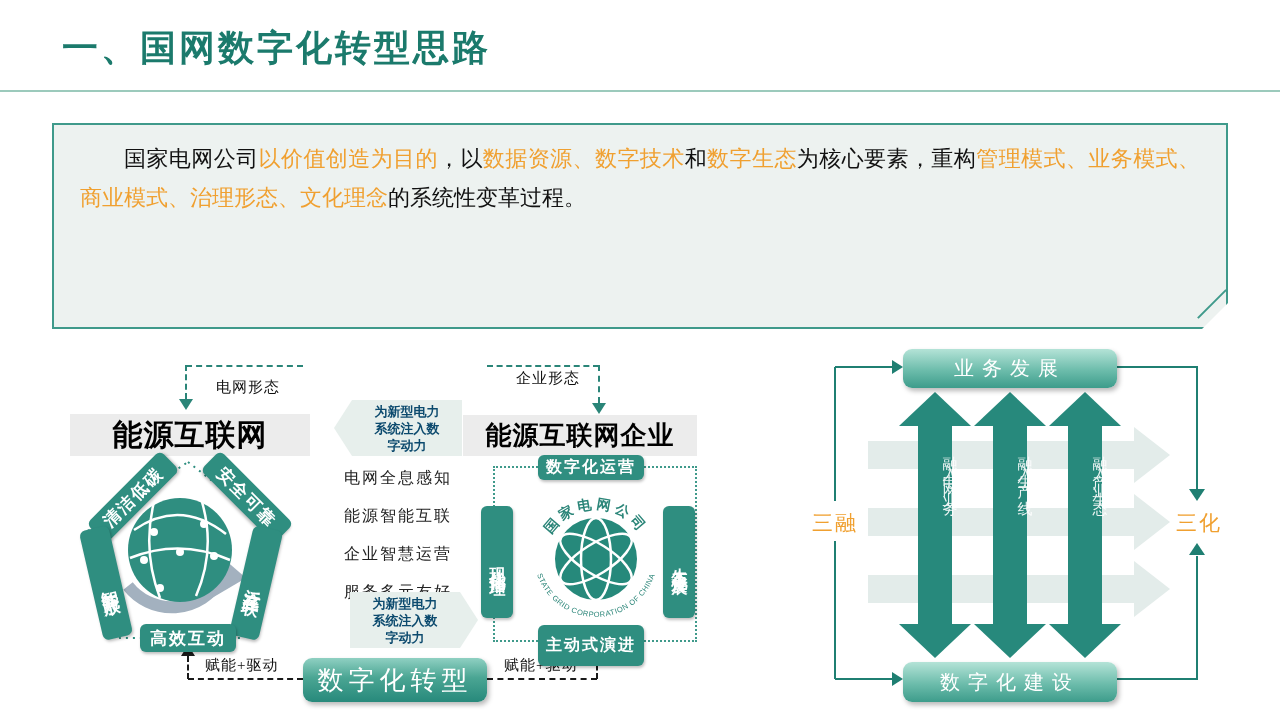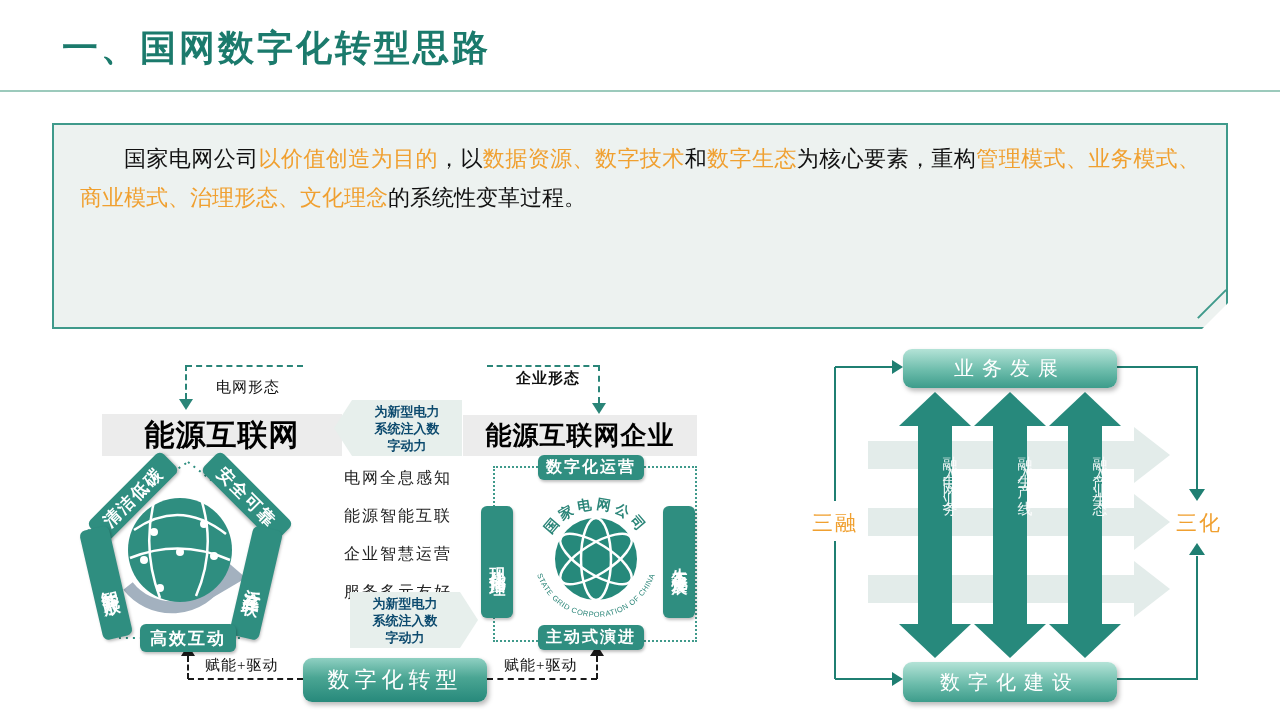--- a/index.html
+++ b/index.html
@@ -85,23 +85,23 @@
 
 
   <div class="dashT-h" style="left:186px;top:365px;width:117px;"></div>
   <div class="dashT-v" style="left:185px;top:365px;height:34px;"></div>
   <div class="tri tri-down-t" style="left:179px;top:399px;"></div>
   <div class="small-label" style="left:216px;top:369px;margin-top:9px;">电网形态</div>
 
   <div class="dashT-h" style="left:487px;top:365px;width:112px;"></div>
   <div class="dashT-v" style="left:598px;top:365px;height:38px;"></div>
   <div class="tri tri-down-t" style="left:592px;top:403px;"></div>
-  <div class="small-label" style="left:516px;top:369px;font-weight:bold;">企业形态</div>
-
-  <div class="hgrey" style="left:70px;top:414px;width:240px;height:42px;font-size:30px;margin-left:32px;">能源互联网</div>
+  <div class="small-label" style="left:516px;top:369px;">企业形态</div>
+
+  <div class="hgrey" style="left:70px;top:414px;width:240px;height:42px;font-size:30px;">能源互联网</div>
 
   <svg style="position:absolute;left:60px;top:440px;z-index:1;" width="260" height="210">
     <path d="M128,22 L213,88 L182,198 L60,198 L28,88 Z" fill="none" stroke="#2f8e80" stroke-width="2" stroke-dasharray="2,5"></path>
   </svg>
 
   <svg style="position:absolute;left:114px;top:492px;z-index:2;" width="136" height="126">
     <path d="M14,94 A56,56 0 0 0 106,88" fill="none" stroke="#a3b1bf" stroke-width="12"></path>
     <polygon points="102,60 132,86 98,106" fill="#a3b1bf"></polygon>
     <circle cx="66" cy="58" r="52" fill="#2f8e80"></circle>
     <path d="M20,38 Q66,6 112,42" fill="none" stroke="#fff" stroke-width="2.5"></path>
@@ -135,40 +135,40 @@
   <div class="inject" style="left:350px;top:592px;">
     <span class="inj-r"></span>
     <span class="txt">为新型电力系统注入数字动力</span>
   </div>
 
   <div class="hgrey" style="left:463px;top:415px;width:234px;height:41px;font-size:26px;">能源互联网企业</div>
   <div class="dotted-rect"></div>
   <div class="pill" style="left:538px;top:455px;width:106px;height:25px;font-size:16px;">数字化运营</div>
   <div class="pill pill-v" style="left:481px;top:506px;width:32px;height:112px;font-size:16px;">现代化治理</div>
   <div class="pill pill-v" style="left:663px;top:506px;width:32px;height:112px;font-size:16px;">生态化发展</div>
-  <div class="pill" style="left:538px;top:625px;width:106px;height:25px;font-size:16px;">主动式演进</div>
+  <div class="pill" style="left:538px;top:625px;width:106px;height:41px;font-size:16px;">主动式演进</div>
 
   <svg style="position:absolute;left:520px;top:481px;z-index:3;" width="152" height="150">
     <defs>
       <path id="arcTop" d="M 24,80 A 52,52 0 0 1 128,80"></path>
       <path id="arcBot" d="M 14,74 A 62,62 0 0 0 138,74"></path>
     </defs>
     <circle cx="76" cy="78" r="41" fill="#26897b"></circle>
     <ellipse cx="76" cy="78" rx="15" ry="41" fill="none" stroke="#fff" stroke-width="2.5"></ellipse>
     <ellipse cx="76" cy="78" rx="15" ry="41" fill="none" stroke="#fff" stroke-width="2.5" transform="rotate(58 76 78)"></ellipse>
     <ellipse cx="76" cy="78" rx="15" ry="41" fill="none" stroke="#fff" stroke-width="2.5" transform="rotate(-58 76 78)"></ellipse>
     <text font-size="14" font-weight="bold" fill="#2a8578" letter-spacing="4" font-family="Liberation Sans, DejaVu Sans, sans-serif">
       <textPath href="#arcTop" startOffset="50%" text-anchor="middle">国家电网公司</textPath>
     </text>
     <text font-size="7.5" fill="#2a8578" letter-spacing="0.5" font-family="Liberation Sans, DejaVu Sans, sans-serif">
       <textPath href="#arcBot" startOffset="50%" text-anchor="middle">STATE GRID CORPORATION OF CHINA</textPath>
     </text>
   </svg>
 
-  <div class="gradbox" style="left:303px;top:658px;width:184px;height:44px;font-size:22px;">数字化转型</div>
+  <div class="gradbox" style="left:303px;top:658px;width:184px;height:44px;font-size:26px;">数字化转型</div>
 
   <div class="dashK-h" style="left:188px;top:678px;width:115px;"></div>
   <div class="dashK-v" style="left:187px;top:656px;height:23px;"></div>
   <div class="tri tri-up-k" style="left:181px;top:645px;"></div>
   <div class="small-label" style="left:205px;top:656px;">赋能+驱动</div>
 
   <div class="dashK-h" style="left:487px;top:678px;width:110px;"></div>
   <div class="dashK-v" style="left:596px;top:656px;height:23px;"></div>
   <div class="tri tri-up-k" style="left:590px;top:645px;"></div>
   <div class="small-label" style="left:504px;top:656px;">赋能+驱动</div>

